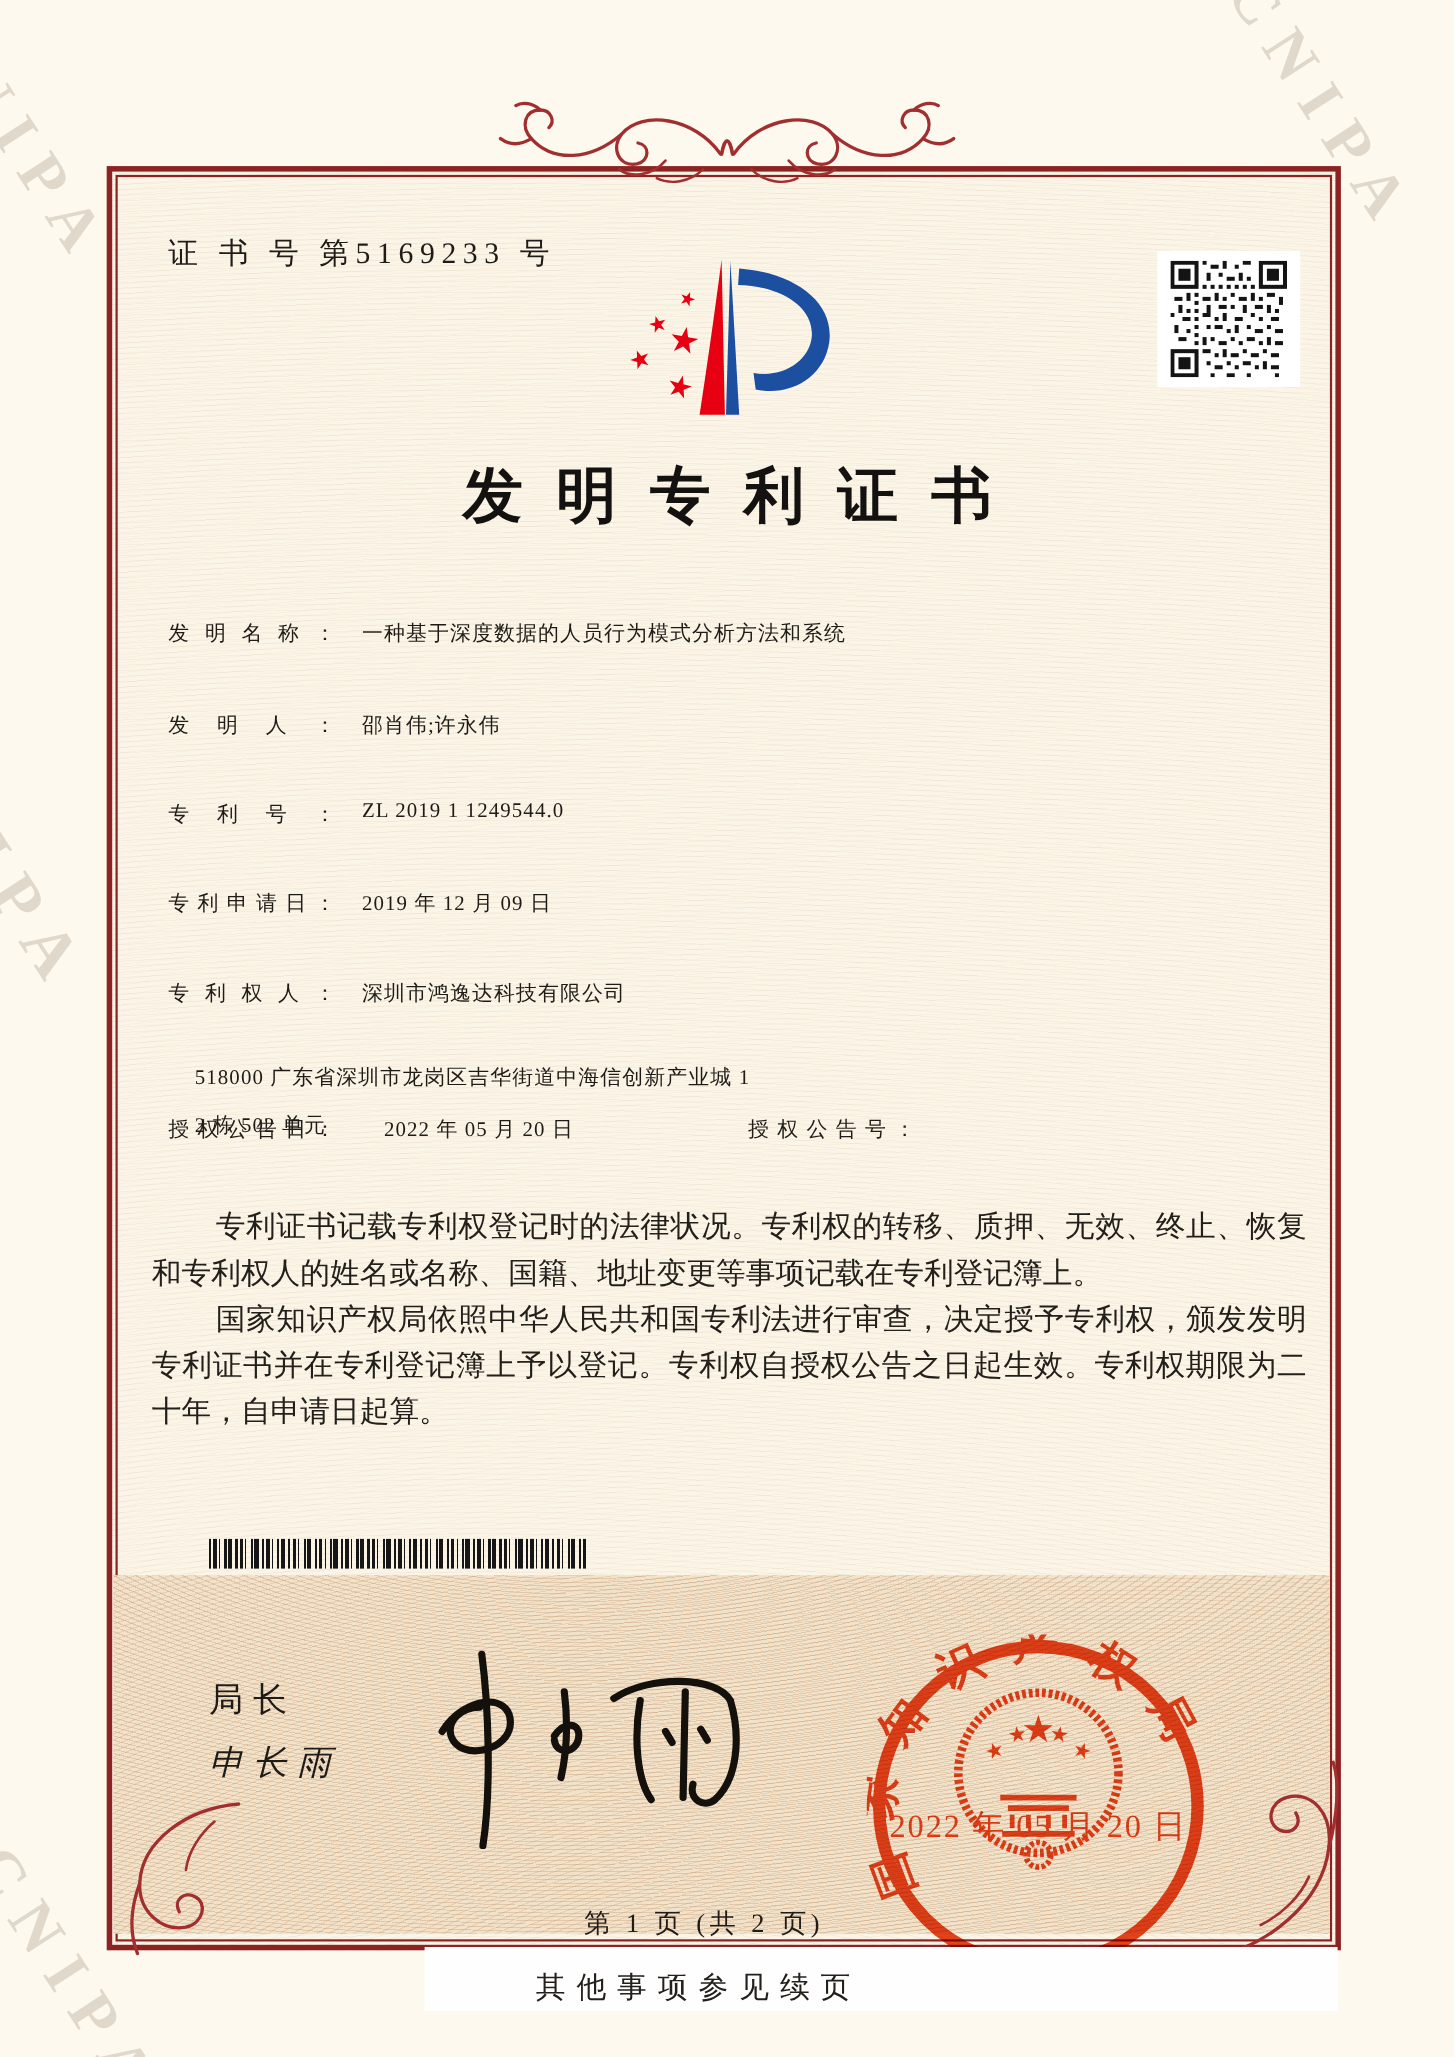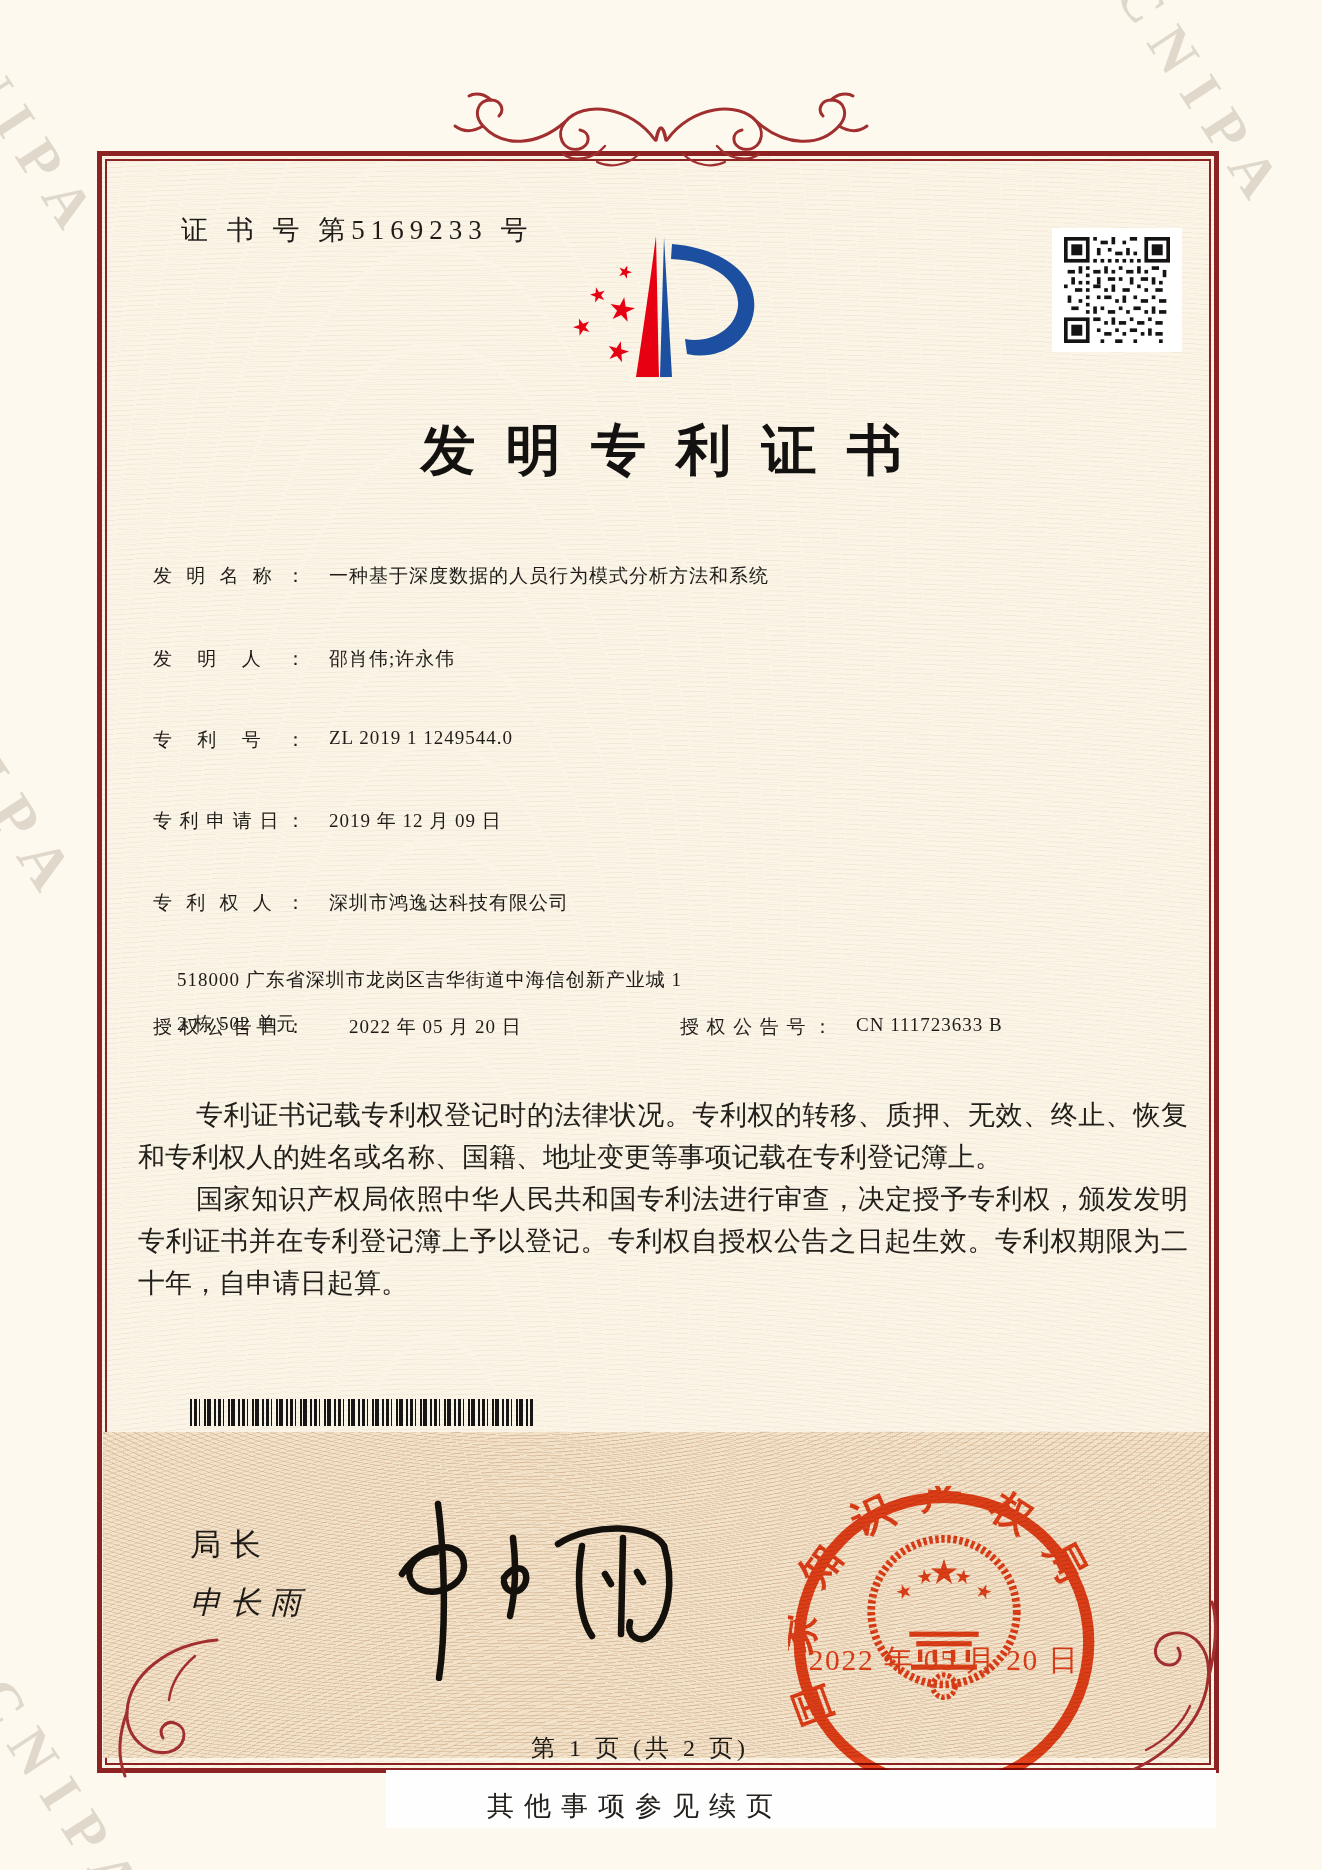--- a/index.html
+++ b/index.html
@@ -29,21 +29,21 @@
     border:2px solid #8c2222;pointer-events:none;
   }
   .wave-band{
     position:absolute;left:103px;top:1432px;width:1106px;height:326px;
     background:
       repeating-radial-gradient(1500px 640px at 38% -42%, rgba(176,124,78,.26) 0 2px, rgba(0,0,0,0) 2px 8px),
       repeating-radial-gradient(1700px 720px at 82% 168%, rgba(176,124,78,.18) 0 2px, rgba(0,0,0,0) 2px 9px),
       #f3e2ca;
   }
   
-  .cert-no{position:absolute;left:153px;top:212px;font-size:27px;letter-spacing:6px;margin-left:28px;}
+  .cert-no{position:absolute;left:153px;top:212px;font-size:27px;letter-spacing:6px;}
   .logo{position:absolute;left:560px;top:222px;}
   .qr-box{position:absolute;left:1052px;top:228px;width:130px;height:124px;background:#fff;
           display:flex;align-items:center;justify-content:center;}
   .title{
     position:absolute;left:0;right:0;top:414px;text-align:center;
     font-size:55px;font-weight:bold;letter-spacing:.55em;text-indent:.55em;color:#141210;
   }
   
   .field{position:absolute;left:153px;width:940px;font-size:19px;display:flex;}
   .f-label{
@@ -278,21 +278,20 @@
   <span class="f-value addr-lines">
     <div>518000 广东省深圳市龙岗区吉华街道中海信创新产业城 1</div>
     <div>2 栋 502 单元</div>
   </span>
 </div>
 <div class="field row7" style="position:absolute;">
   <span class="f-label">授权公告日：</span>
   <span class="f-value">2022 年 05 月 20 日</span>
   <span class="pair2">
     <span class="f-label">授权公告号：</span>
-    <span class="f-value">CN 111723633 B</span>
   </span>
 </div>
 
 <div class="body-text">
   <p>专利证书记载专利权登记时的法律状况。专利权的转移、质押、无效、终止、恢复和专利权人的姓名或名称、国籍、地址变更等事项记载在专利登记簿上。</p>
   <p>国家知识产权局依照中华人民共和国专利法进行审查，决定授予专利权，颁发发明专利证书并在专利登记簿上予以登记。专利权自授权公告之日起生效。专利权期限为二十年，自申请日起算。</p>
 </div>
 
 <div class="barcode"></div>
 

